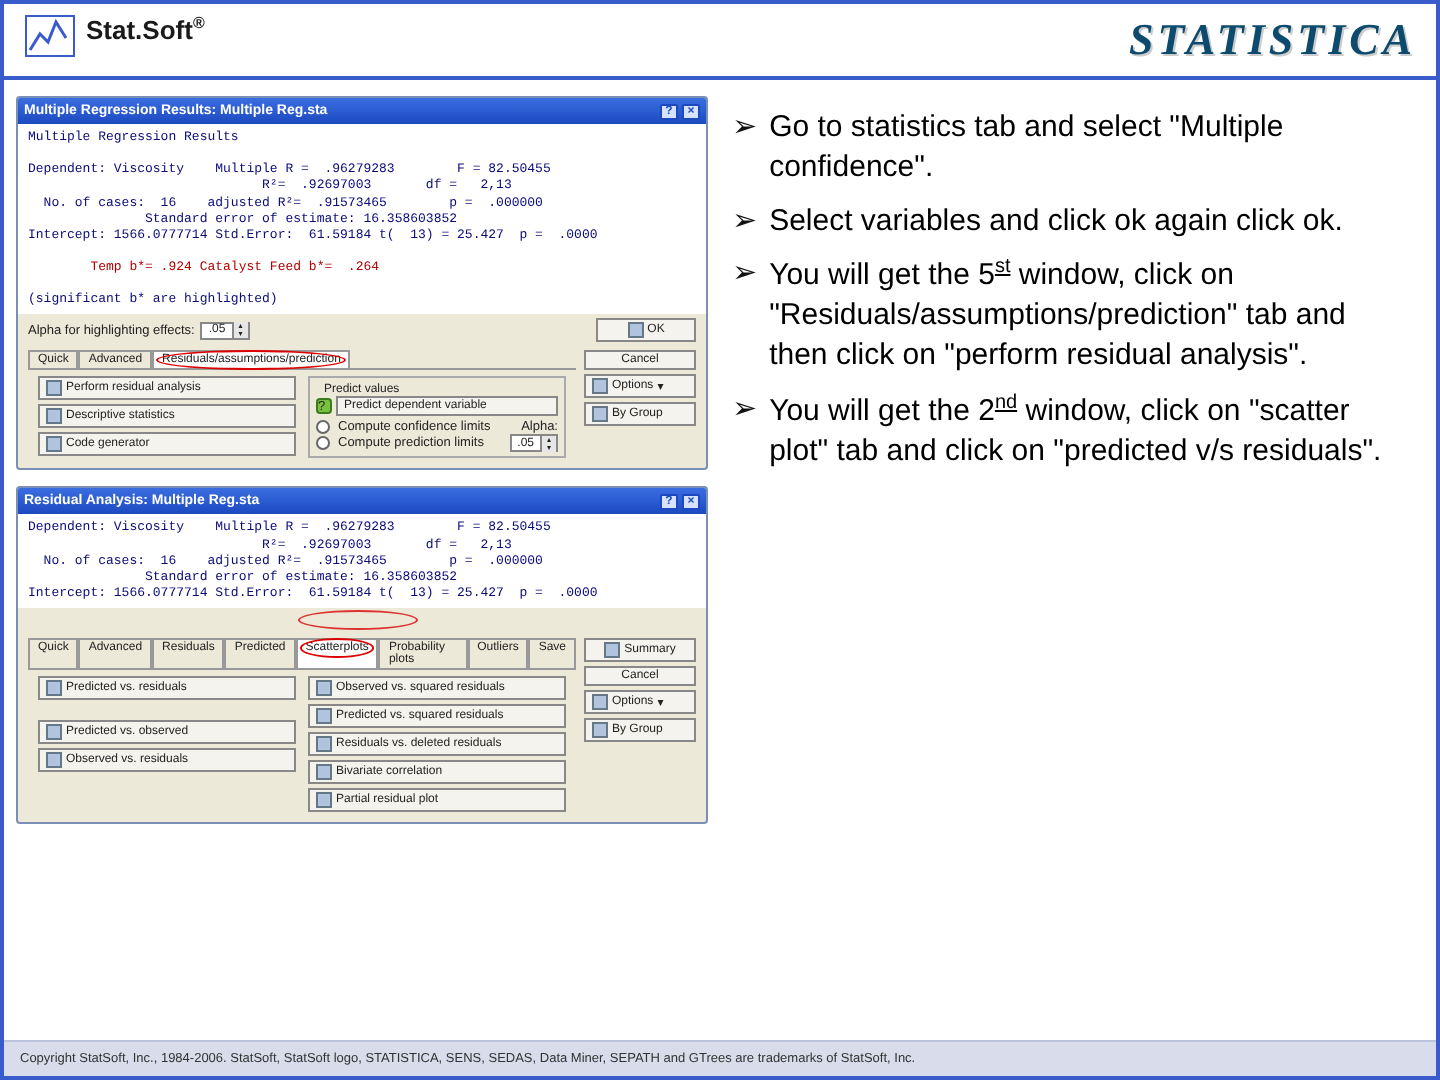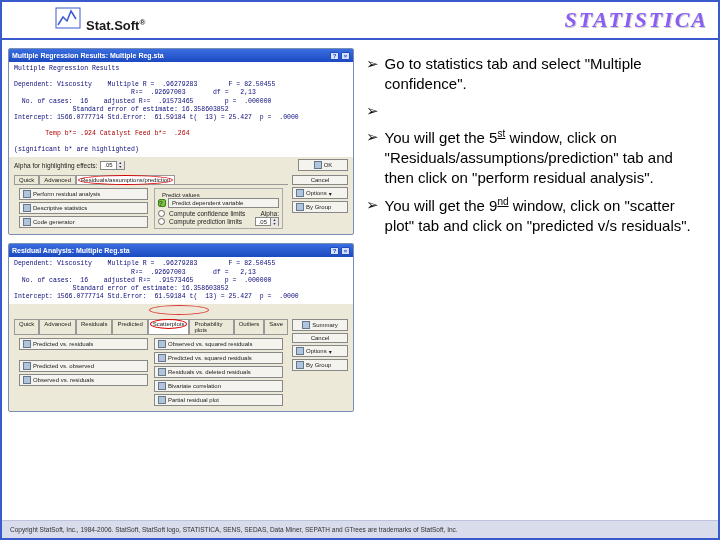--- a/index.html
+++ b/index.html
@@ -1,24 +1,24 @@
 <!DOCTYPE html>
 <html><head>
 <meta charset="utf-8">
 <style>
   * { box-sizing: border-box; margin: 0; padding: 0; }
   html, body { width: 720px; height: 540px; font-family: Arial, sans-serif; background: #fff; }
   .slide { width: 720px; height: 540px; border: 2px solid #3a5bcc; position: relative; background: #fff; }
   
   .header { height: 38px; display: flex; align-items: center; justify-content: space-between; padding: 0 10px; border-bottom: 2px solid #3a5bcc; }
-  .logo-wrap { display: flex; align-items: flex-end; gap: 5px; margin-left: 43px; }
+  .logo-wrap { display: flex; align-items: flex-start; gap: 5px; }
   .logo-icon svg { width: 26px; height: 22px; }
   .logo-text { font-weight: bold; font-size: 13px; color: #1a1a1a; }
   .reg { font-size: 8px; vertical-align: super; }
-  .brand-right { font-family: Georgia, 'Times New Roman', serif; font-style: italic; font-weight: bold; font-size: 22px; color: #8b5cf6; letter-spacing: 2px; text-shadow: 1px 1px 0 #ccc; }
+  .brand-right { font-family: Georgia, 'Times New Roman', serif; font-style: italic; font-weight: bold; font-size: 22px; color: #0c4a6e; letter-spacing: 2px; text-shadow: 1px 1px 0 #ccc; }
   
   .body { display: flex; height: calc(100% - 38px - 18px); }
   .left { width: 50%; padding: 8px 6px; display: flex; flex-direction: column; gap: 8px; }
   .right { width: 50%; padding: 14px 18px 10px 6px; }
   
   .mini-window { border: 1px solid #7a8fb5; background: #ece9d8; font-size: 6.5px; color: #222; border-radius: 2px; overflow: hidden; }
   .titlebar { height: 13px; background: linear-gradient(#3a6ee0, #1c49c0); color: #fff; display: flex; align-items: center; justify-content: space-between; padding: 0 3px; font-size: 7px; font-weight: bold; }
   .titlebar .tbtns { display: flex; gap: 2px; }
   .tbtn { width: 9px; height: 8px; background: #d6e2ff; border: 1px solid #1c49c0; border-radius: 1px; font-size: 6px; line-height: 6px; text-align: center; color: #1c49c0; }
   .mono { font-family: 'Courier New', monospace; white-space: pre; font-size: 6.5px; line-height: 1.25; color: #0a0a7a; padding: 3px 5px; background: #fff; }
@@ -256,28 +256,29 @@
     </div>
 
     <div class="right">
       <ul class="instructions">
         <li>
             <span class="bullet-arrow">➢</span>
             <span>Go to statistics tab and select "Multiple confidence".</span>
           </li>
         <li>
             <span class="bullet-arrow">➢</span>
+            <span>Select variables and click ok again click ok.</span>
           </li>
         <li>
             <span class="bullet-arrow">➢</span>
             <span><span>You will get the 5</span><span class="sup">st</span><span> window, click on "Residuals/assumptions/prediction" tab and then click on "perform residual analysis".</span></span>
           </li>
         <li>
             <span class="bullet-arrow">➢</span>
-            <span><span>You will get the 9</span><span class="sup">nd</span><span> window, click on "scatter plot" tab and click on "predicted v/s residuals".</span></span>
+            <span><span>You will get the 2</span><span class="sup">nd</span><span> window, click on "scatter plot" tab and click on "predicted v/s residuals".</span></span>
           </li>
       </ul>
     </div>
   </div>
 
   <div class="footer">
     <span>Copyright StatSoft, Inc., 1984-2006. StatSoft, StatSoft logo, STATISTICA, SENS, SEDAS, Data Miner, SEPATH and GTrees are trademarks of StatSoft, Inc.</span>
   </div>
 
 </div>

